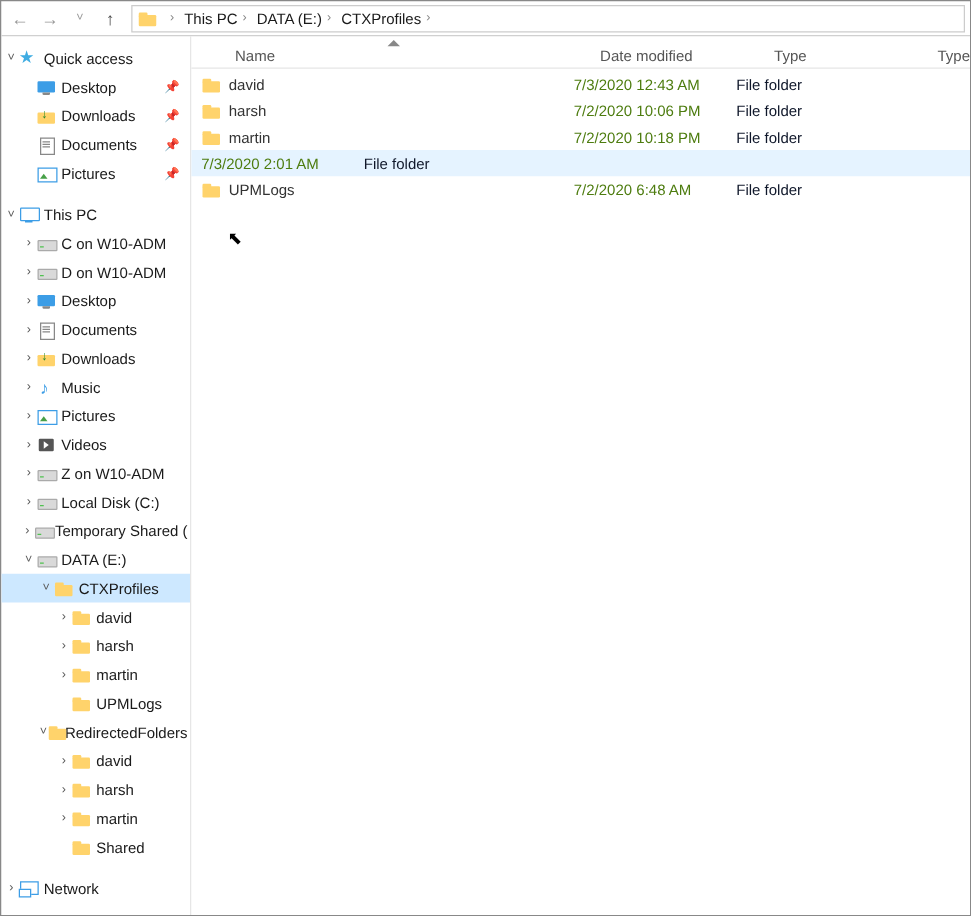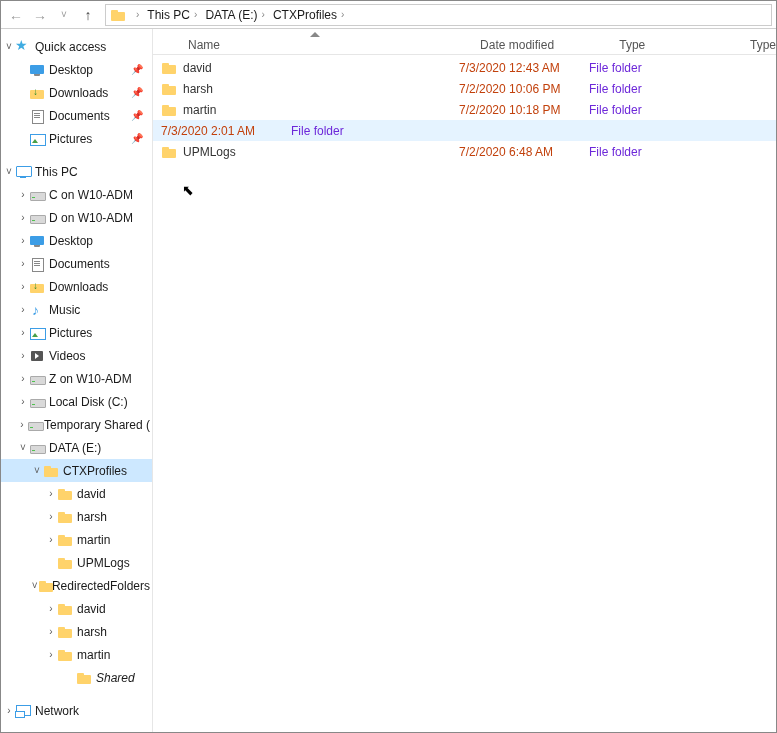--- a/index.html
+++ b/index.html
@@ -135,22 +135,22 @@
   .rows { padding-top: 2px;}
   .row {
     display:flex; align-items:center;
     height: 21px;
     padding-left: 8px;
     color:#333;
   }
   .row.selected { background:#e5f3ff; }
   .row .cname { width: 298px; display:flex; align-items:center;}
   .row .cname .folder-icon{ margin-right:6px;}
-  .row .cdate { width:130px; color:#c2410c;}
-  .row .ctype { width:120px; color:#6d28d9;}
+  .row .cdate { width:130px; color:#4d7c0f;}
+  .row .ctype { width:120px; color:#0f172a;}
   .row .csize { flex:1; }
   .redbox { border:1px solid #c00; padding:0 2px; margin-left:-2px; min-width:78px;}
   .cursor-pointer {
     position:absolute;
     left: 182px; top: 182px;
     font-size: 14px; color:#000;
     pointer-events:none;
   }
 </style>
 </head>
@@ -317,21 +317,21 @@
       <div class="item" style="padding-left: 44px;">
         <span class="twist">›</span>
         <span class="ico folder"></span>
         <span>harsh</span>
       </div>
       <div class="item" style="padding-left: 44px;">
         <span class="twist">›</span>
         <span class="ico folder"></span>
         <span>martin</span>
       </div>
-      <div class="item" style="padding-left: 63px; font-style: italic;">
+      <div class="item" style="padding-left: 44px;">
         <span class="twist"></span>
         <span class="ico folder"></span>
         <span>Shared</span>
       </div>
       <div class="nav-spacer"></div>
       <div class="item" style="padding-left: 2px;">
         <span class="twist">›</span>
         <span class="ico net"></span>
         <span>Network</span>
       </div>

